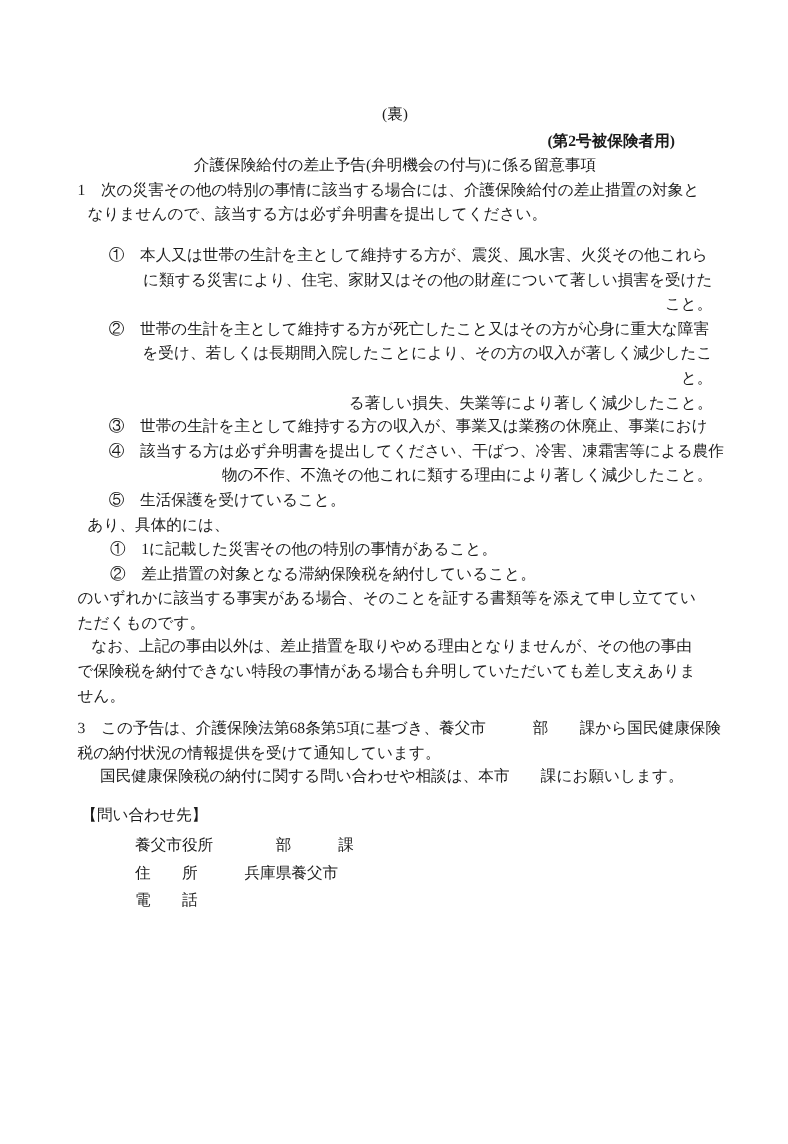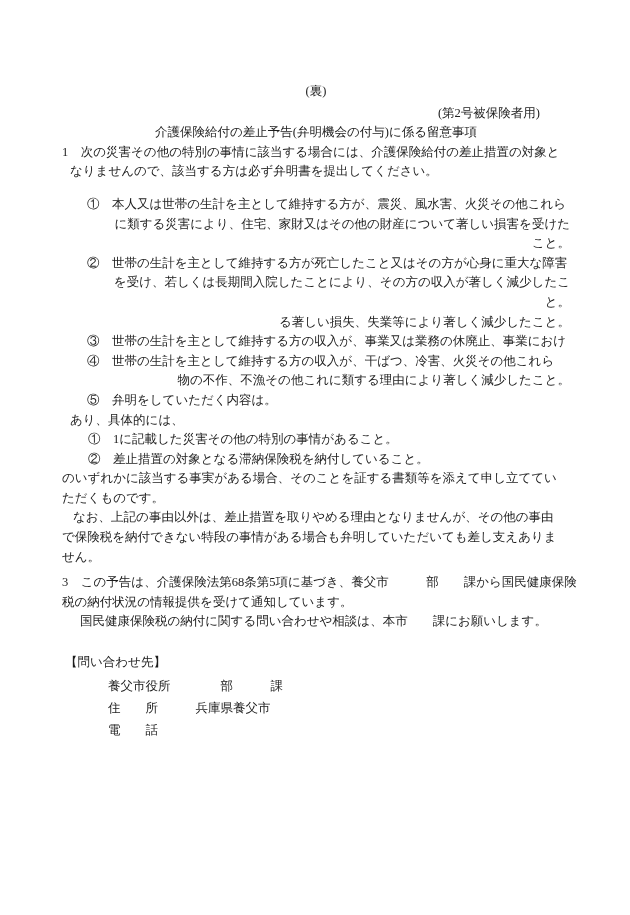--- a/index.html
+++ b/index.html
@@ -28,26 +28,26 @@
 
   .pl3  { padding-left: 3px; }
   .pl8  { padding-left: 8px; }
   .pl11 { padding-left: 11px; }
   .pl18 { padding-left: 18px; }
   .pl25 { padding-left: 25px; }
   .pl26 { padding-left: 26px; }
   .pl32 { padding-left: 32px; text-align: right; }
   .pl46 { padding-left: 46px; }
 
-  .mt-aud     { margin-top: 2px; }
+  .mt-aud     { margin-top: 2px; font-weight: bold; }
   .mt-s1      { }
   .mt-items   { margin-top: 13px; }
   .mt-s2      { margin-top: 18px; }
   .mt-s3      { margin-top: 6px; }
-  .mt-contact { margin-top: 21px; }
+  .mt-contact { margin-top: 11px; }
   .mt-crow    { margin-top: 2px; }
   .contact-row { line-height: 22px; }
 </style>
 </head>
 <body>
 
 <div class="page">
 
   <div class="line center">(裏)</div>
   <div class="line right mt-aud">(第2号被保険者用)</div>
@@ -62,24 +62,24 @@
       <div class="line pl32">に類する災害により、住宅、家財又はその他の財産について著しい損害を受けた</div>
       <div class="line pl32">こと。</div>
 
       <div class="line pl25">②　世帯の生計を主として維持する方が死亡したこと又はその方が心身に重大な障害</div>
       <div class="line pl32">を受け、若しくは長期間入院したことにより、その方の収入が著しく減少したこ</div>
       <div class="line pl32">と。</div>
 
       <div class="line pl32">る著しい損失、失業等により著しく減少したこと。</div>
       <div class="line pl25">③　世帯の生計を主として維持する方の収入が、事業又は業務の休廃止、事業におけ</div>
 
-      <div class="line pl25">④　世帯の生計を主として維持する方の収入が、干ばつ、冷害、火災その他これら</div>
+      <div class="line pl25">④　該当する方は必ず弁明書を提出してください、干ばつ、冷害、凍霜害等による農作</div>
       <div class="line pl32">物の不作、不漁その他これに類する理由により著しく減少したこと。</div>
 
-      <div class="line pl25">⑤　弁明をしていただく内容は。</div>
+      <div class="line pl25">⑤　生活保護を受けていること。</div>
     </div>
   </div>
 
   <div>
     <div class="line pl8">あり、具体的には、</div>
     <div class="line pl26">①　1に記載した災害その他の特別の事情があること。</div>
     <div class="line pl26">②　差止措置の対象となる滞納保険税を納付していること。</div>
     <div class="line">のいずれかに該当する事実がある場合、そのことを証する書類等を添えて申し立ててい</div>
     <div class="line">ただくものです。</div>
     <div class="line pl11">なお、上記の事由以外は、差止措置を取りやめる理由となりませんが、その他の事由</div>

